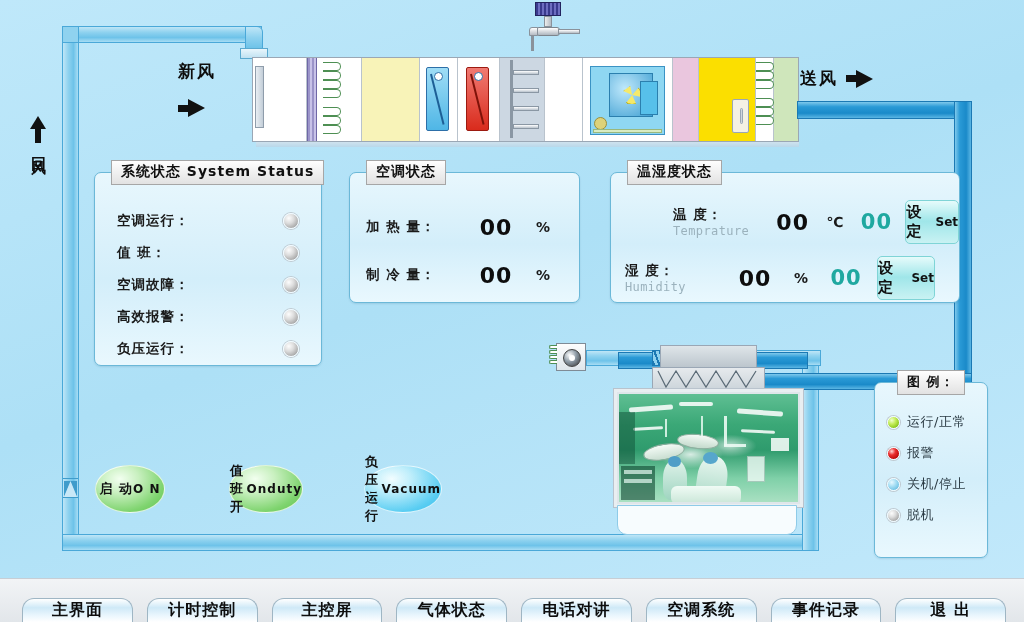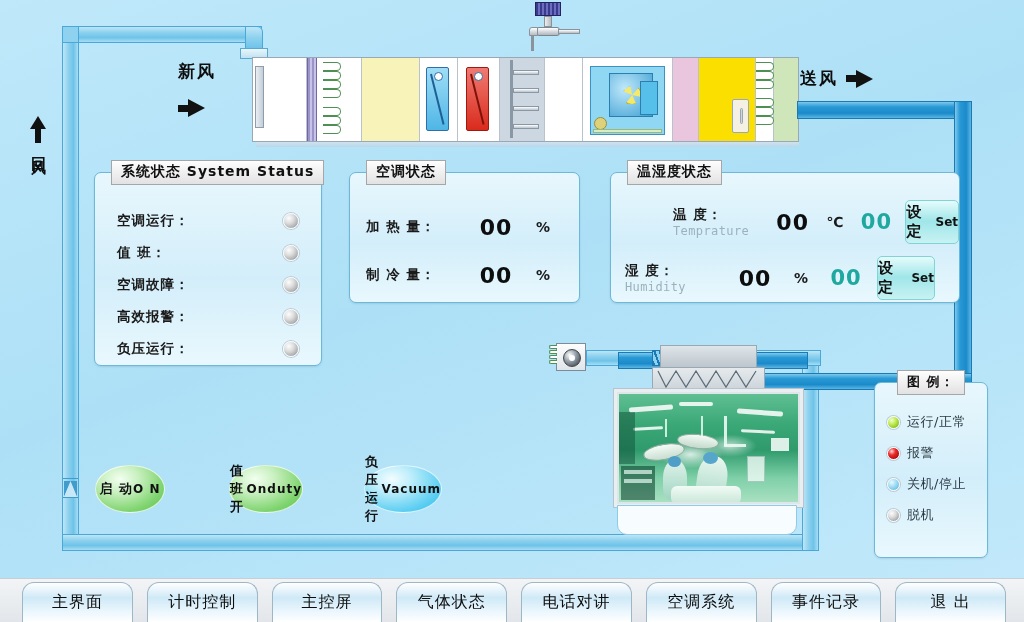--- a/index.html
+++ b/index.html
@@ -160,25 +160,25 @@
   .bigcn { font-family:"DejaVu Sans", sans-serif; font-weight:bold; font-size:17px; color:#0d0d0d; letter-spacing:2px; }
   .arrow-r { width:0;height:0; border-left:17px solid #111; border-top:9px solid transparent; border-bottom:9px solid transparent; }
   .arrow-r-tail { width:10px; height:7px; background:#111; }
   .arrow-u { width:0;height:0; border-bottom:13px solid #111; border-left:8px solid transparent; border-right:8px solid transparent; }
   .arrow-u-tail { width:6px; height:14px; background:#111; margin:0 auto; }
 
   
   #tabbar { position:absolute; left:0; bottom:0; width:1024px; height:44px;
             background:linear-gradient(180deg,#f2f4f6,#e2e6ea); border-top:1px solid #c7ced5;
             display:flex; align-items:flex-end; padding:0 18px 0 22px; gap:14px; }
-  .tab { flex:1; height:40px; border:1px solid #9fb6c4; border-bottom:none;
+  .tab { flex:1; height:24px; border:1px solid #9fb6c4; border-bottom:none;
          border-radius:12px 12px 0 0;
          background:linear-gradient(180deg,#ffffff 0%,#cfe9f7 38%,#eaf6fd 72%,#ffffff 100%);
          display:flex; align-items:center; justify-content:center; cursor:pointer;
-         font-family:"DejaVu Sans", sans-serif; font-weight:normal; font-size:16px;
+         font-family:"DejaVu Sans", sans-serif; font-weight:bold; font-size:16px;
          color:#0d0d0d; letter-spacing:1px; }
 </style>
 </head>
 <body>
 
 <div id="stage">
 
   <div class="abs duct-ret" style="left:62px; top:26px; width:200px; height:17px;"></div>
   <div class="abs duct-ret-v" style="left:62px; top:26px; width:17px; height:525px;"></div>
   <div class="abs duct-ret" style="left:62px; top:534px; width:757px; height:17px;"></div>

